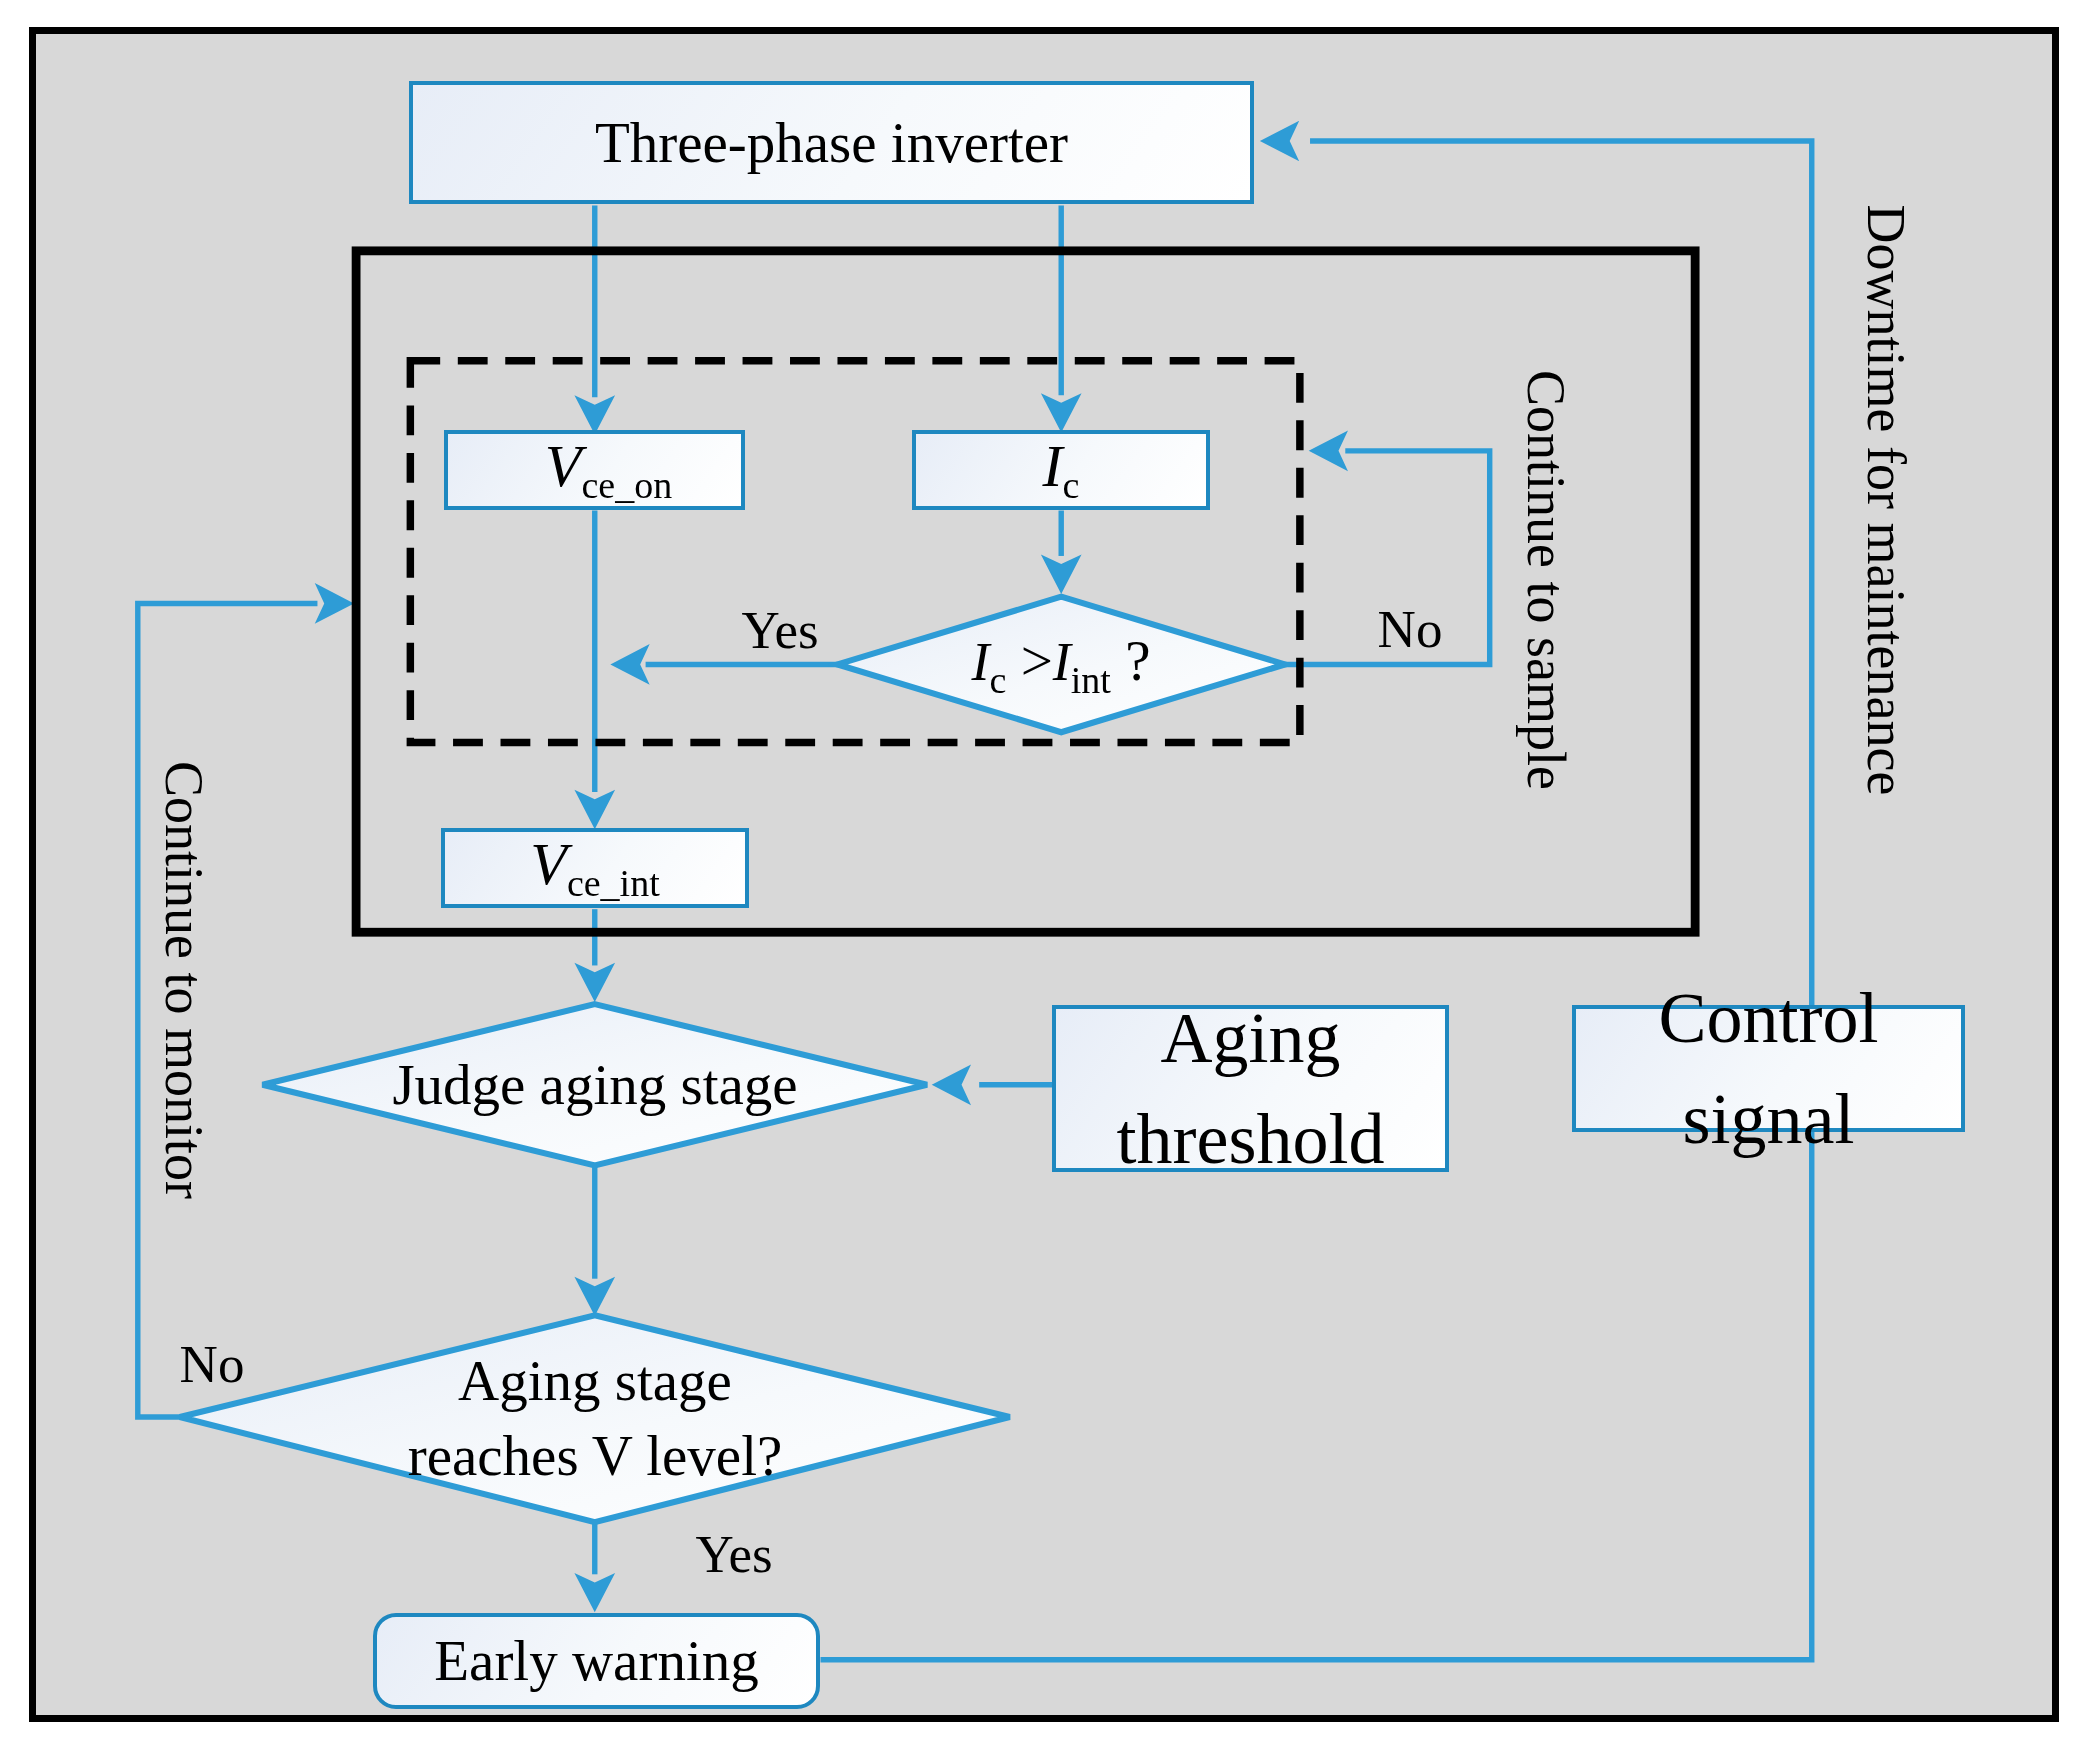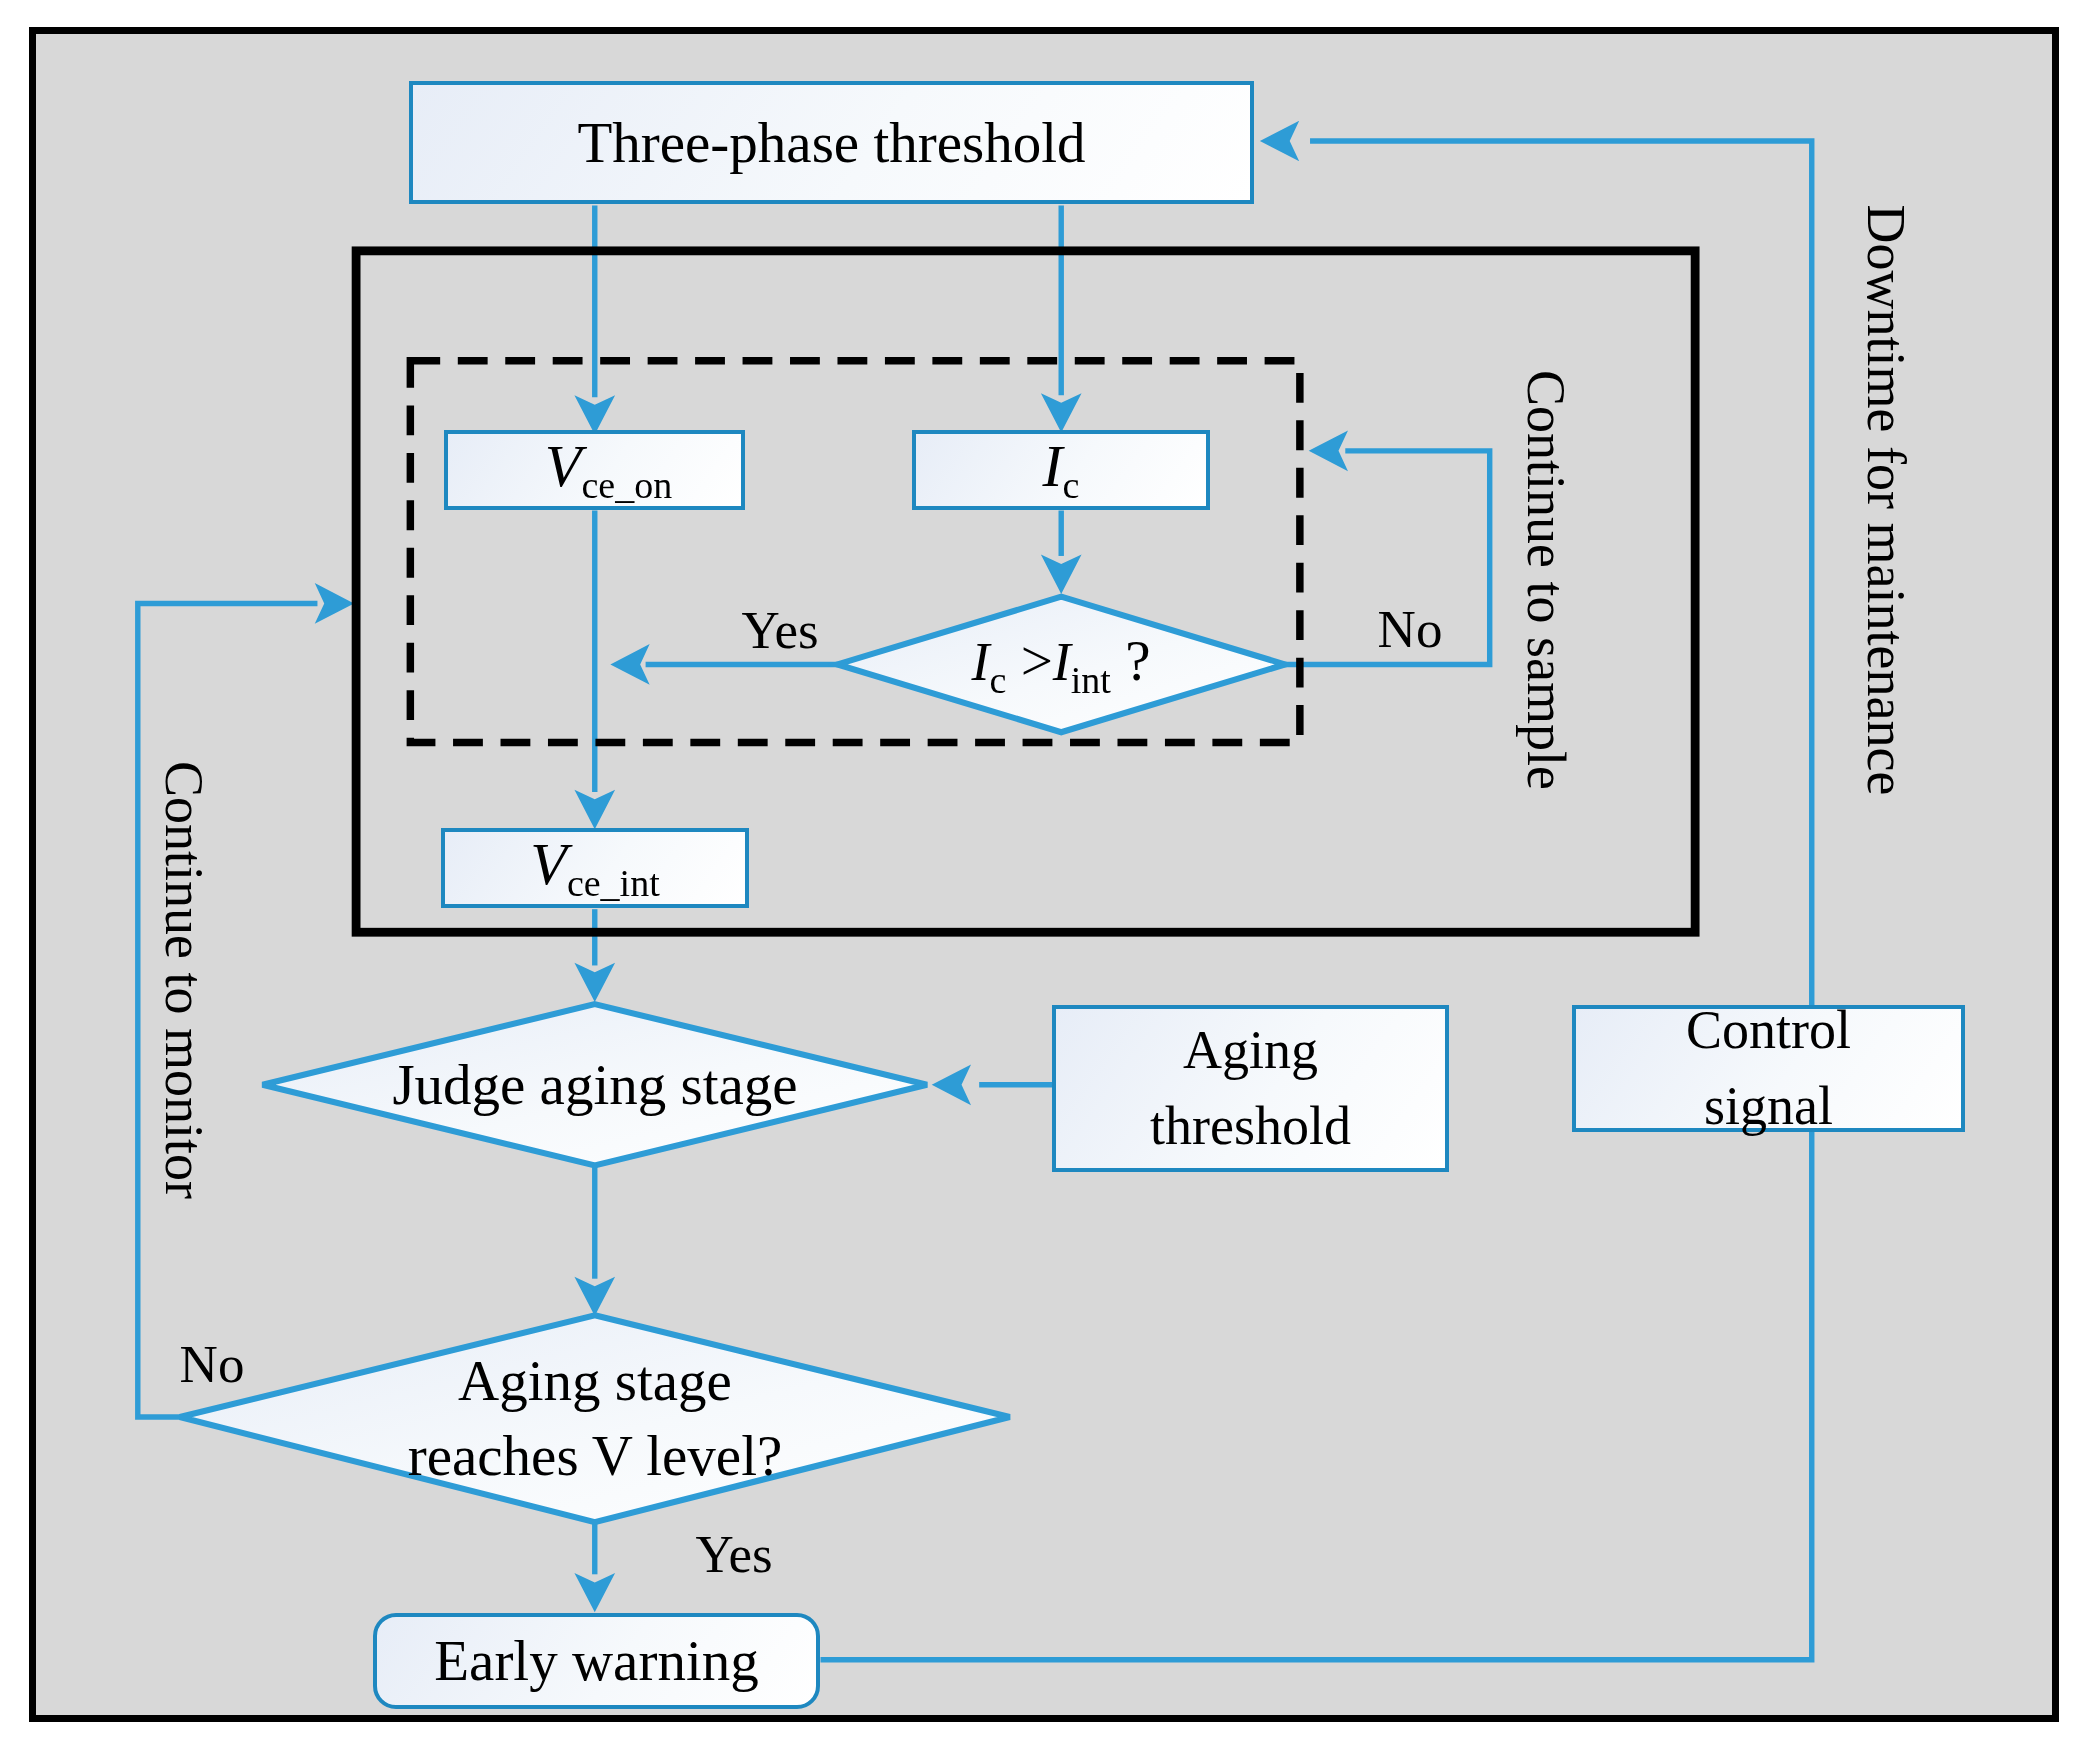--- a/index.html
+++ b/index.html
@@ -5,21 +5,21 @@
   html,body{margin:0;padding:0;background:#ffffff;}
   #page{position:relative;width:2077px;height:1756px;background:#ffffff;
         font-family:"Liberation Serif", serif;color:#000;}
   #panel{position:absolute;left:28.5px;top:27px;width:2016px;height:1681px;
          background:#d8d8d8;border:7.5px solid #000;}
   #wires{position:absolute;left:0;top:0;width:2077px;height:1756px;}
   .node{position:absolute;border:4.7px solid #1e88c0;
         background:linear-gradient(125deg,#e7edf7 0%,#f6f9fc 55%,#ffffff 100%);
         display:flex;align-items:center;justify-content:center;text-align:center;
         box-sizing:border-box;}
-  .node-label{font-size:54px;line-height:1.4;}
+  .node-label{font-size:72px;line-height:1.4;}
   .big{font-size:57px;}
   .sym-main{font-style:italic;font-size:60px;}
   .sym-sub{font-size:38px;vertical-align:-12.2px;}
   .dlabel{position:absolute;transform:translate(-50%,-50%);text-align:center;
           font-size:57px;line-height:1.32;white-space:nowrap;}
   .edge-label{position:absolute;transform:translate(-50%,-50%);font-size:53px;white-space:nowrap;}
   .rot-label{position:absolute;transform:translate(-50%,-50%) rotate(90deg);
              font-size:54px;white-space:nowrap;}
 </style>
 </head>
@@ -75,21 +75,21 @@
 
     <polygon points="1565,880 1895,980 1565,1080 1235,980" fill="url(#nodeGrad)" stroke="#2e9cd6" stroke-width="9"></polygon>
     <polygon points="877,1481 1367,1600 877,1719 387,1600" fill="url(#nodeGrad)" stroke="#2e9cd6" stroke-width="9"></polygon>
     <polygon points="877,1940 1489,2090 877,2245 265,2090" fill="url(#nodeGrad)" stroke="#2e9cd6" stroke-width="9"></polygon>
 
     <rect x="525" y="370" width="1975" height="1005" fill="none" stroke="#000" stroke-width="13"></rect>
     <rect x="605" y="532" width="1312" height="563" fill="none" stroke="#000" stroke-width="11" stroke-dasharray="44 26"></rect>
   </svg>
 
   <div class="node" style="left:409px;top:81px;width:845px;height:123px;">
-    <span class="node-label big">Three-phase threshold</span>
+    <span class="node-label big">Three-phase inverter</span>
   </div>
 
   <div class="node" style="left:444px;top:430px;width:301px;height:80px;padding-left:28px;">
     <span><span class="sym-main">V</span><span class="sym-sub">ce_on</span></span>
   </div>
 
   <div class="node" style="left:912px;top:430px;width:298px;height:80px;">
     <span><span class="sym-main">I</span><span class="sym-sub">c</span></span>
   </div>
 

